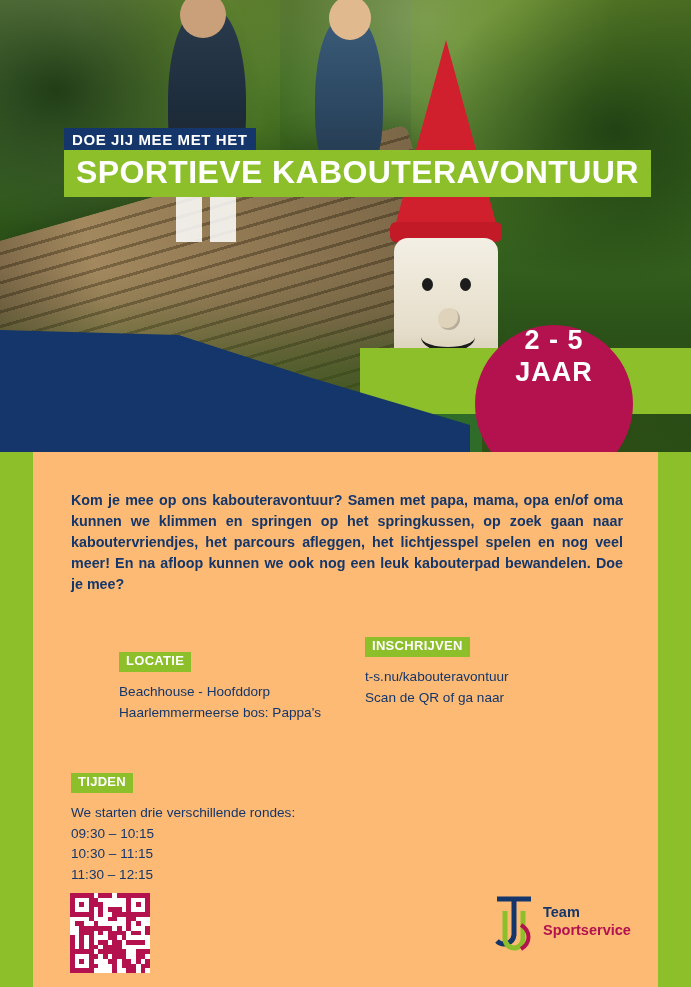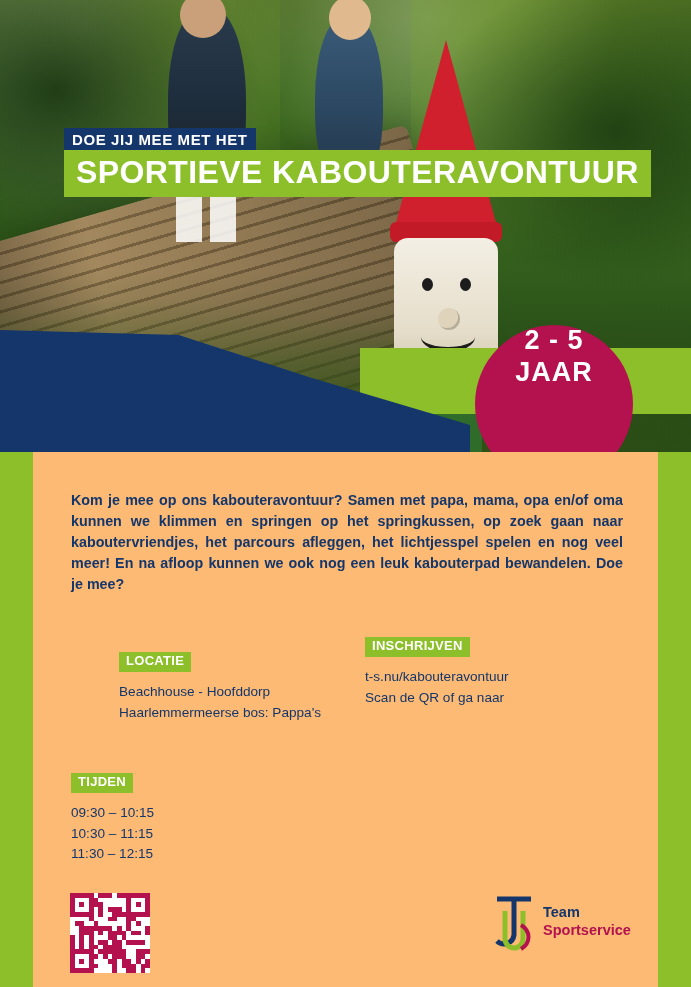--- a/index.html
+++ b/index.html
@@ -256,20 +256,21 @@
     <span class="sec-label">INSCHRIJVEN</span>
     <div class="body-txt">
       <div>t-s.nu/kabouteravontuur</div>
       <div>Scan de QR of ga naar</div>
     </div>
   </div>
 
   <div class="col-times">
     <span class="sec-label">TIJDEN</span>
     <div class="body-txt">
+      <div class="time-row">We starten drie verschillende rondes:</div>
       <div class="time-row">09:30 – 10:15</div>
       <div class="time-row">10:30 – 11:15</div>
       <div class="time-row">11:30 – 12:15</div>
     </div>
   </div>
 </div>
 
 <div class="qr">
   <div class="qr-grid" id="qrGrid">
       <i class="on"></i>

